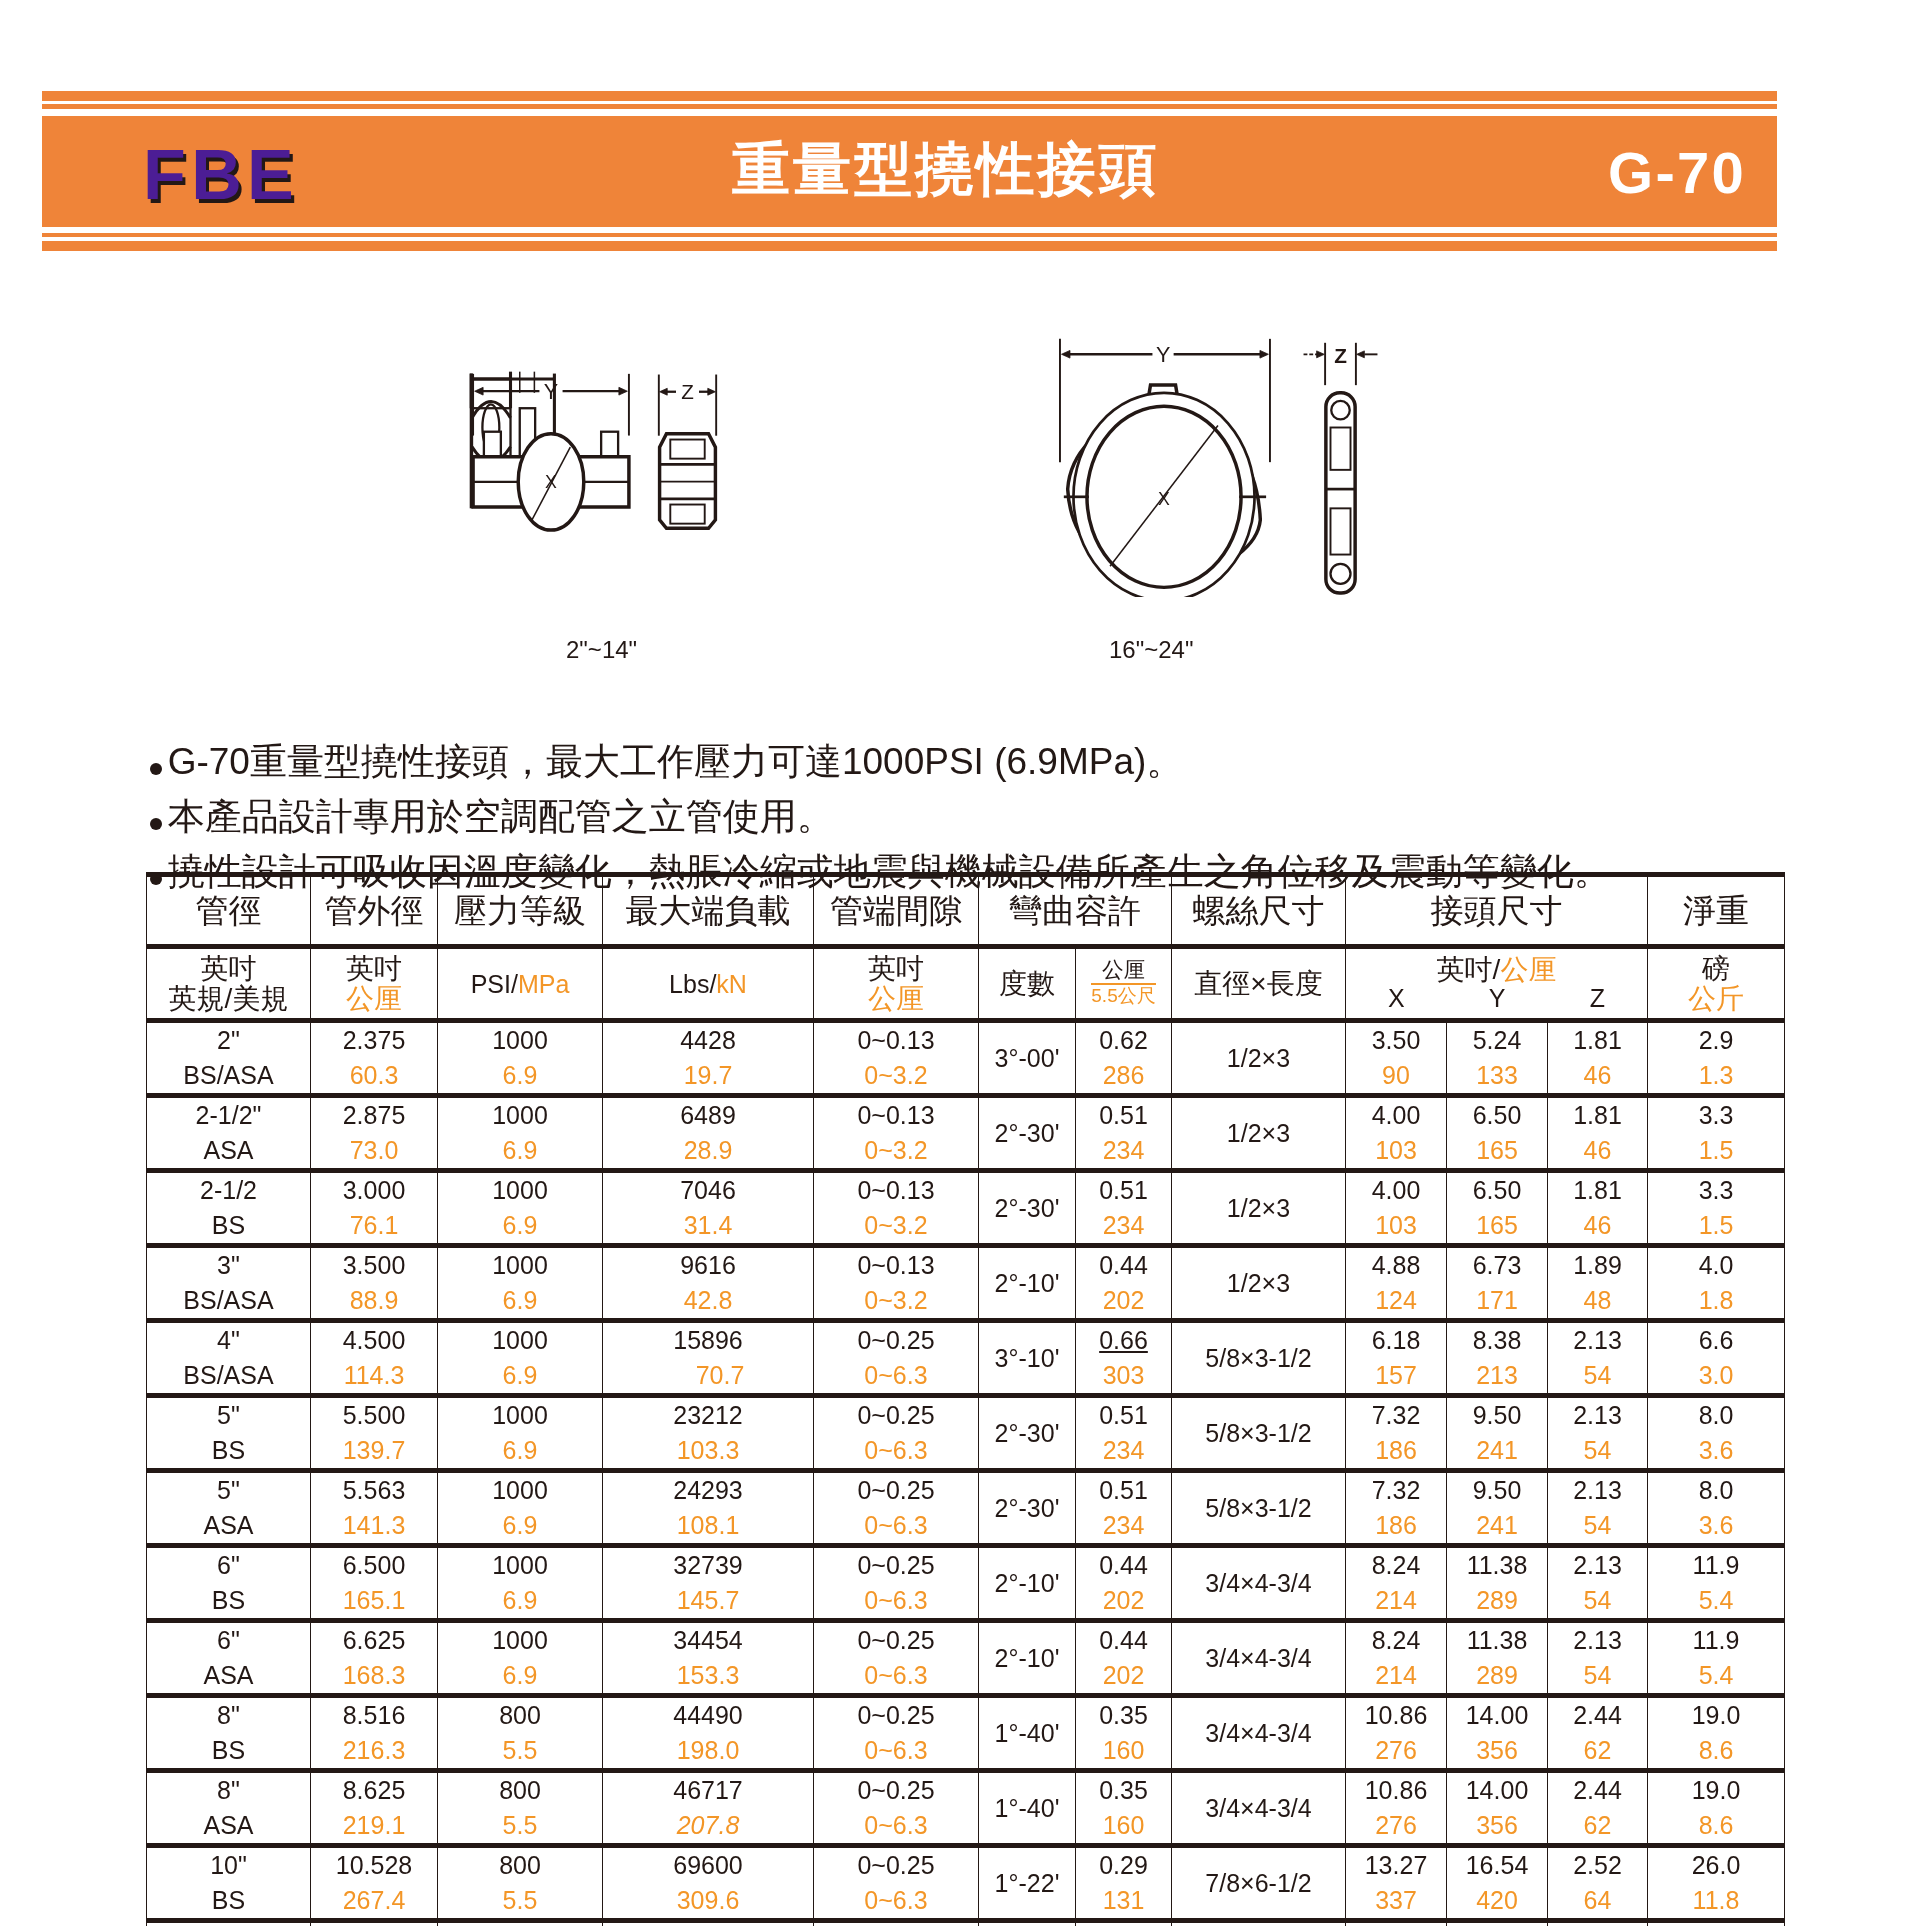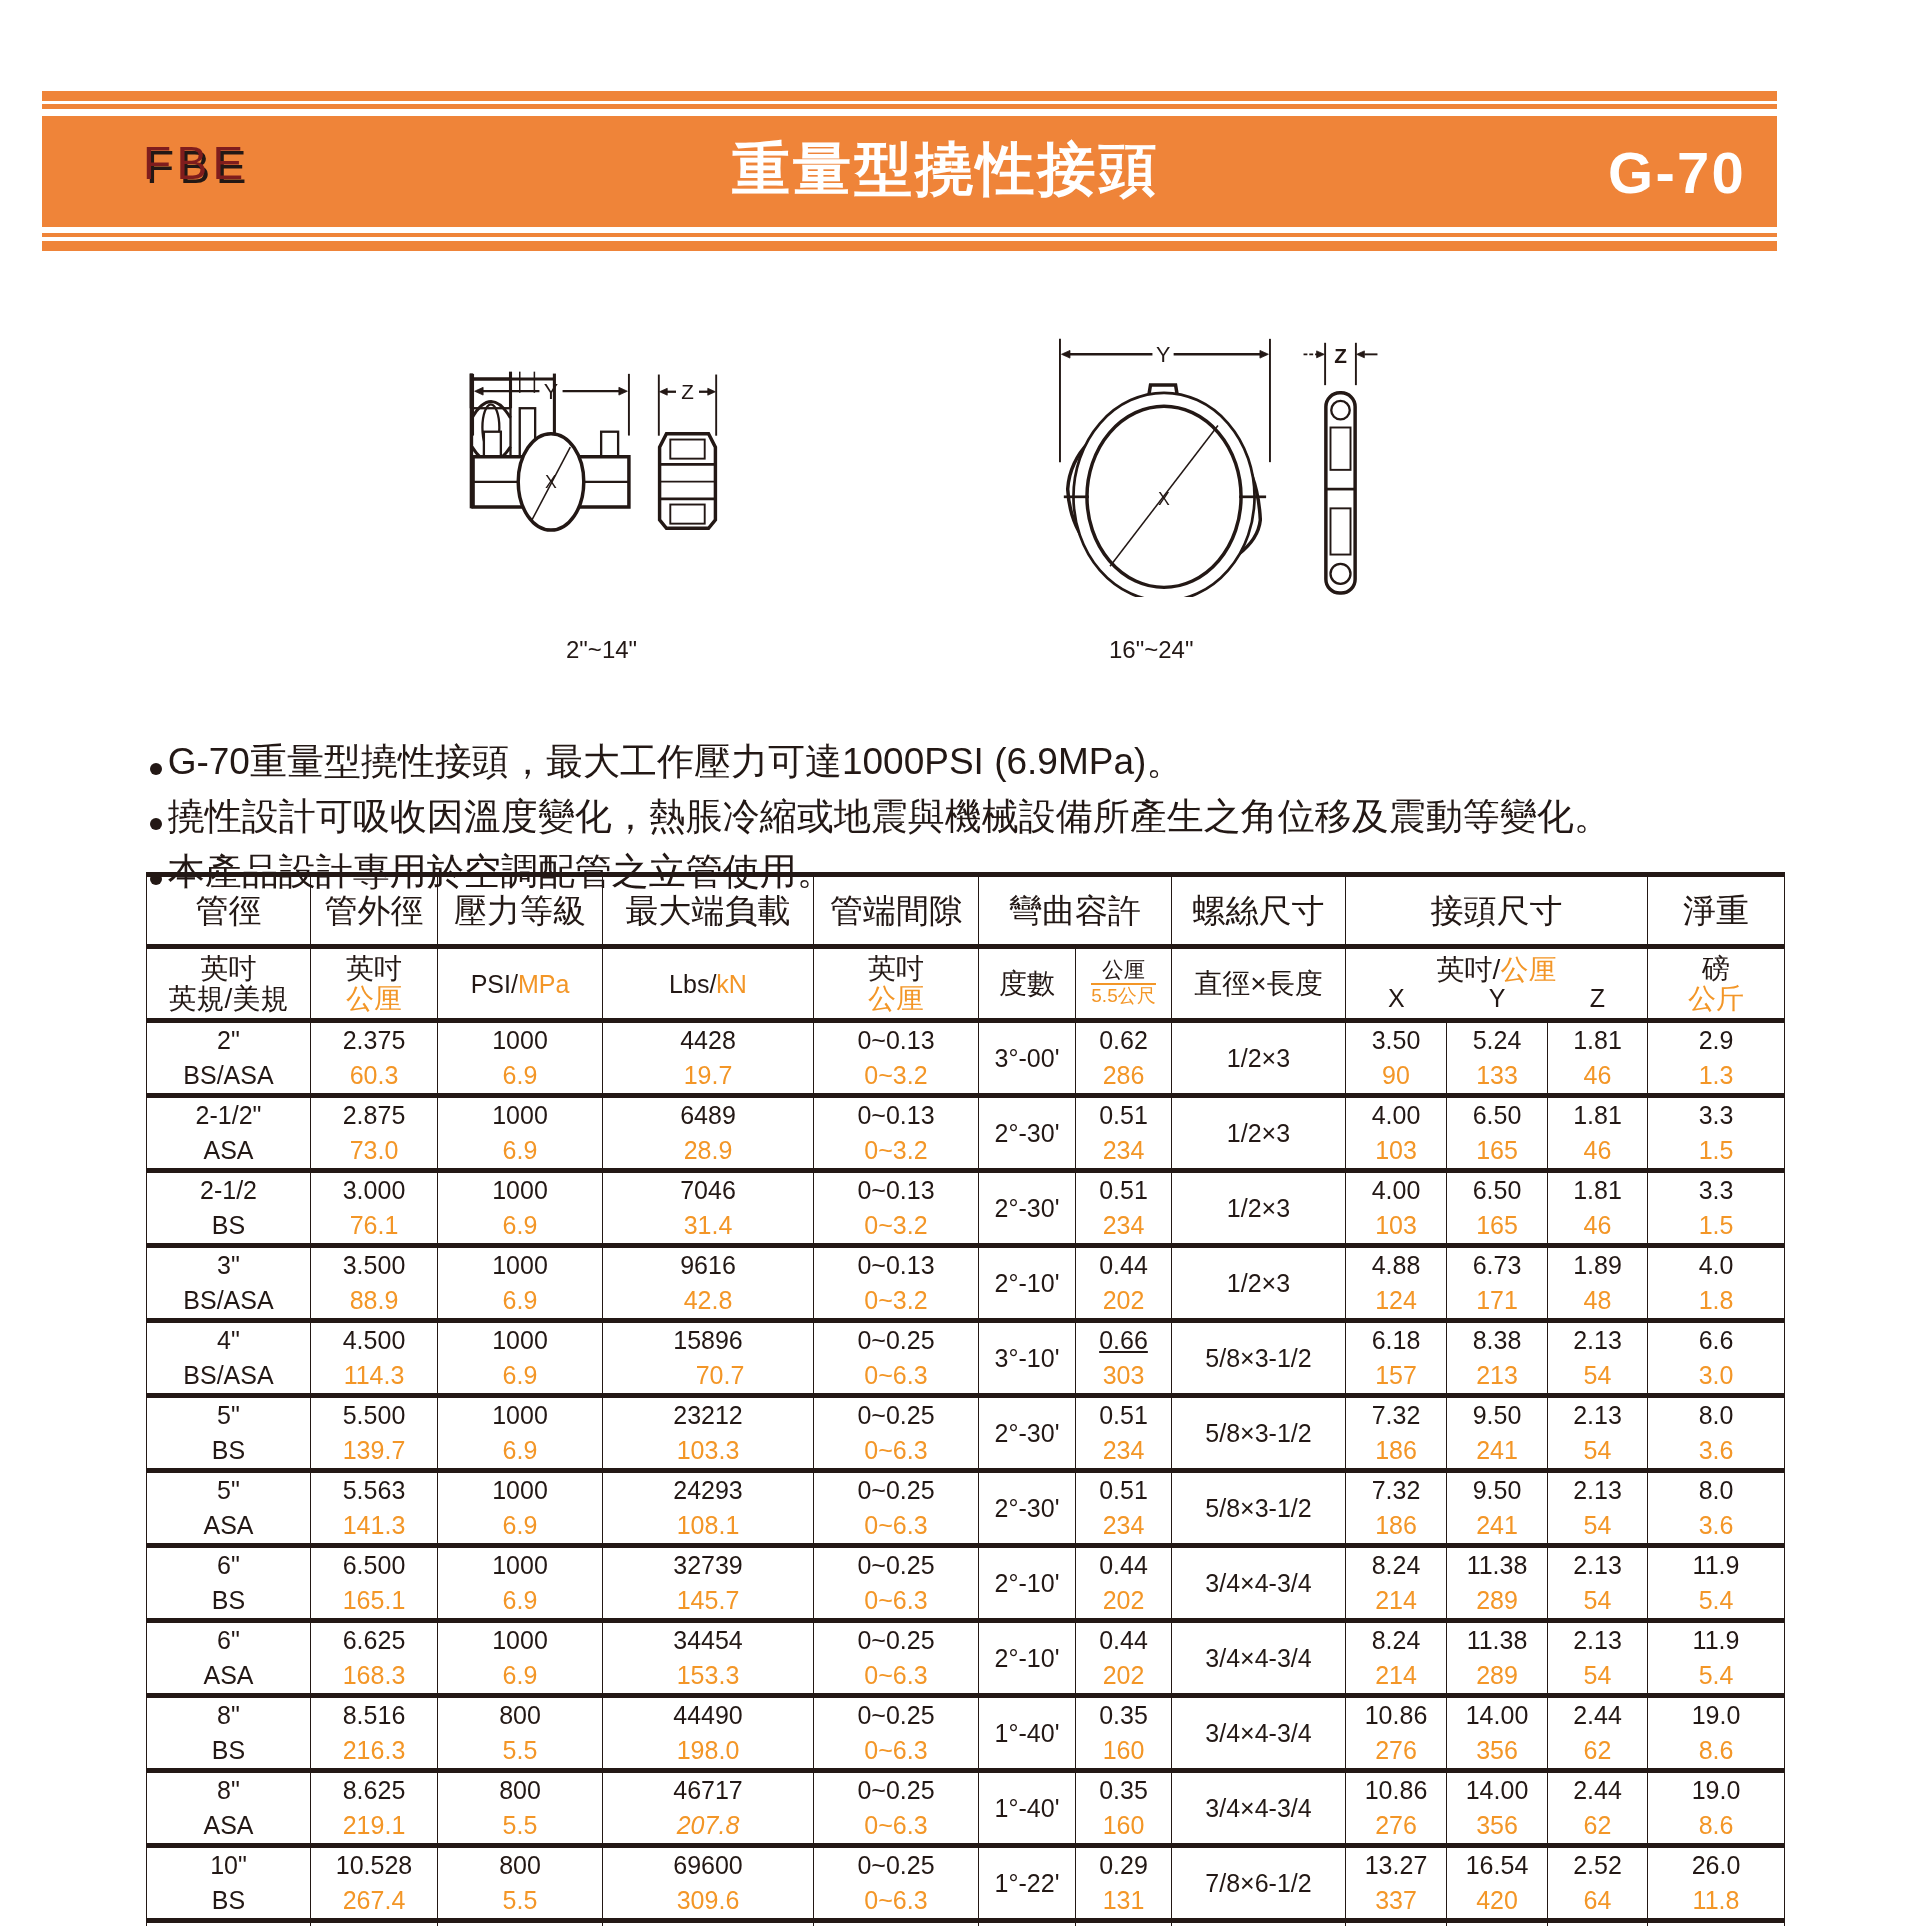--- a/index.html
+++ b/index.html
@@ -1,19 +1,19 @@
 <!DOCTYPE html>
 <html style="font-size:6.2px"><head>
 <meta charset="utf-8">
 <style>
   html,body{margin:0;padding:0;background:#fff;}
   body{width:1911px;height:2703px;position:relative;overflow:hidden;font-family:"Liberation Sans","DejaVu Sans",sans-serif;color:#231815;}
   .stripe{position:absolute;left:42px;width:1735px;background:#ef8439;}
   .band{position:absolute;left:42px;top:116px;width:1735px;height:111px;background:#ef8439;}
-  .band .brand{position:absolute;left:101px;top:24px;font-size:46px;font-weight:normal;color:#7f1d1d;letter-spacing:5.4px;text-shadow:3.1px 3.5px 0 #231815;line-height:1;}
+  .band .brand{position:absolute;left:101px;top:24px;font-size:70px;font-weight:bold;color:#4c1d95;letter-spacing:5.4px;text-shadow:3.1px 3.5px 0 #231815;line-height:1;}
   .band .title{position:absolute;left:690px;top:24px;font-size:58px;font-weight:bold;color:#fff;letter-spacing:3.1px;line-height:1;}
   .band .code{position:absolute;left:1566px;top:28px;font-size:58px;font-weight:bold;color:#fff;line-height:1;letter-spacing:2.3px;}
   .diagram{position:absolute;}
   .cap{position:absolute;font-size:24px;color:#231815;}
   .bullets{position:absolute;left:150px;top:728px;width:1656px;}
   .bullet{font-size:37px;line-height:43px;height:43px;white-space:nowrap;margin-top:12px;}
   .bullet .dot{display:inline-block;width:12.3px;height:12.3px;border-radius:50%;background:#231815;margin-right:5.4px;vertical-align:-0.8px;}
   table.spec{position:absolute;left:146px;top:872px;width:1638px;border-collapse:collapse;table-layout:fixed;}
   table.spec td{border-left:1.5px solid #231815;border-right:1.5px solid #231815;text-align:center;padding:0;vertical-align:middle;font-size:25px;line-height:35px;}
   table.spec tr.h1 td{height:67px;font-size:33px;border-top:5.4px solid #231815;border-bottom:5.4px solid #231815;}
@@ -119,22 +119,22 @@
   <circle cx="100" cy="195" r="24" stroke-width="6"></circle>
   <circle cx="100" cy="620" r="26" stroke-width="6"></circle>
   <line x1="62" y1="400" x2="138" y2="400" stroke-width="7"></line>
   <rect x="74" y="240" width="52" height="110" stroke-width="5"></rect>
   <rect x="74" y="450" width="52" height="120" stroke-width="5"></rect>
 </svg>
 <div class="cap" style="left:1109px;top:636px;">16"~24"</div>
 
 <div class="bullets">
   <div class="bullet"><span class="dot"></span><span>G-70重量型撓性接頭，最大工作壓力可達1000PSI (6.9MPa)。</span></div>
+  <div class="bullet"><span class="dot"></span><span>本產品設計專用於空調配管之立管使用。</span></div>
   <div class="bullet"><span class="dot"></span><span>撓性設計可吸收因溫度變化，熱脹冷縮或地震與機械設備所產生之角位移及震動等變化。</span></div>
-  <div class="bullet"><span class="dot"></span><span>本產品設計專用於空調配管之立管使用。</span></div>
 </div>
 
 <table class="spec">
   <colgroup>
     <col style="width:164px">
       <col style="width:127px">
       <col style="width:165px">
       <col style="width:211px">
       <col style="width:165px">
     <col style="width:97px">

